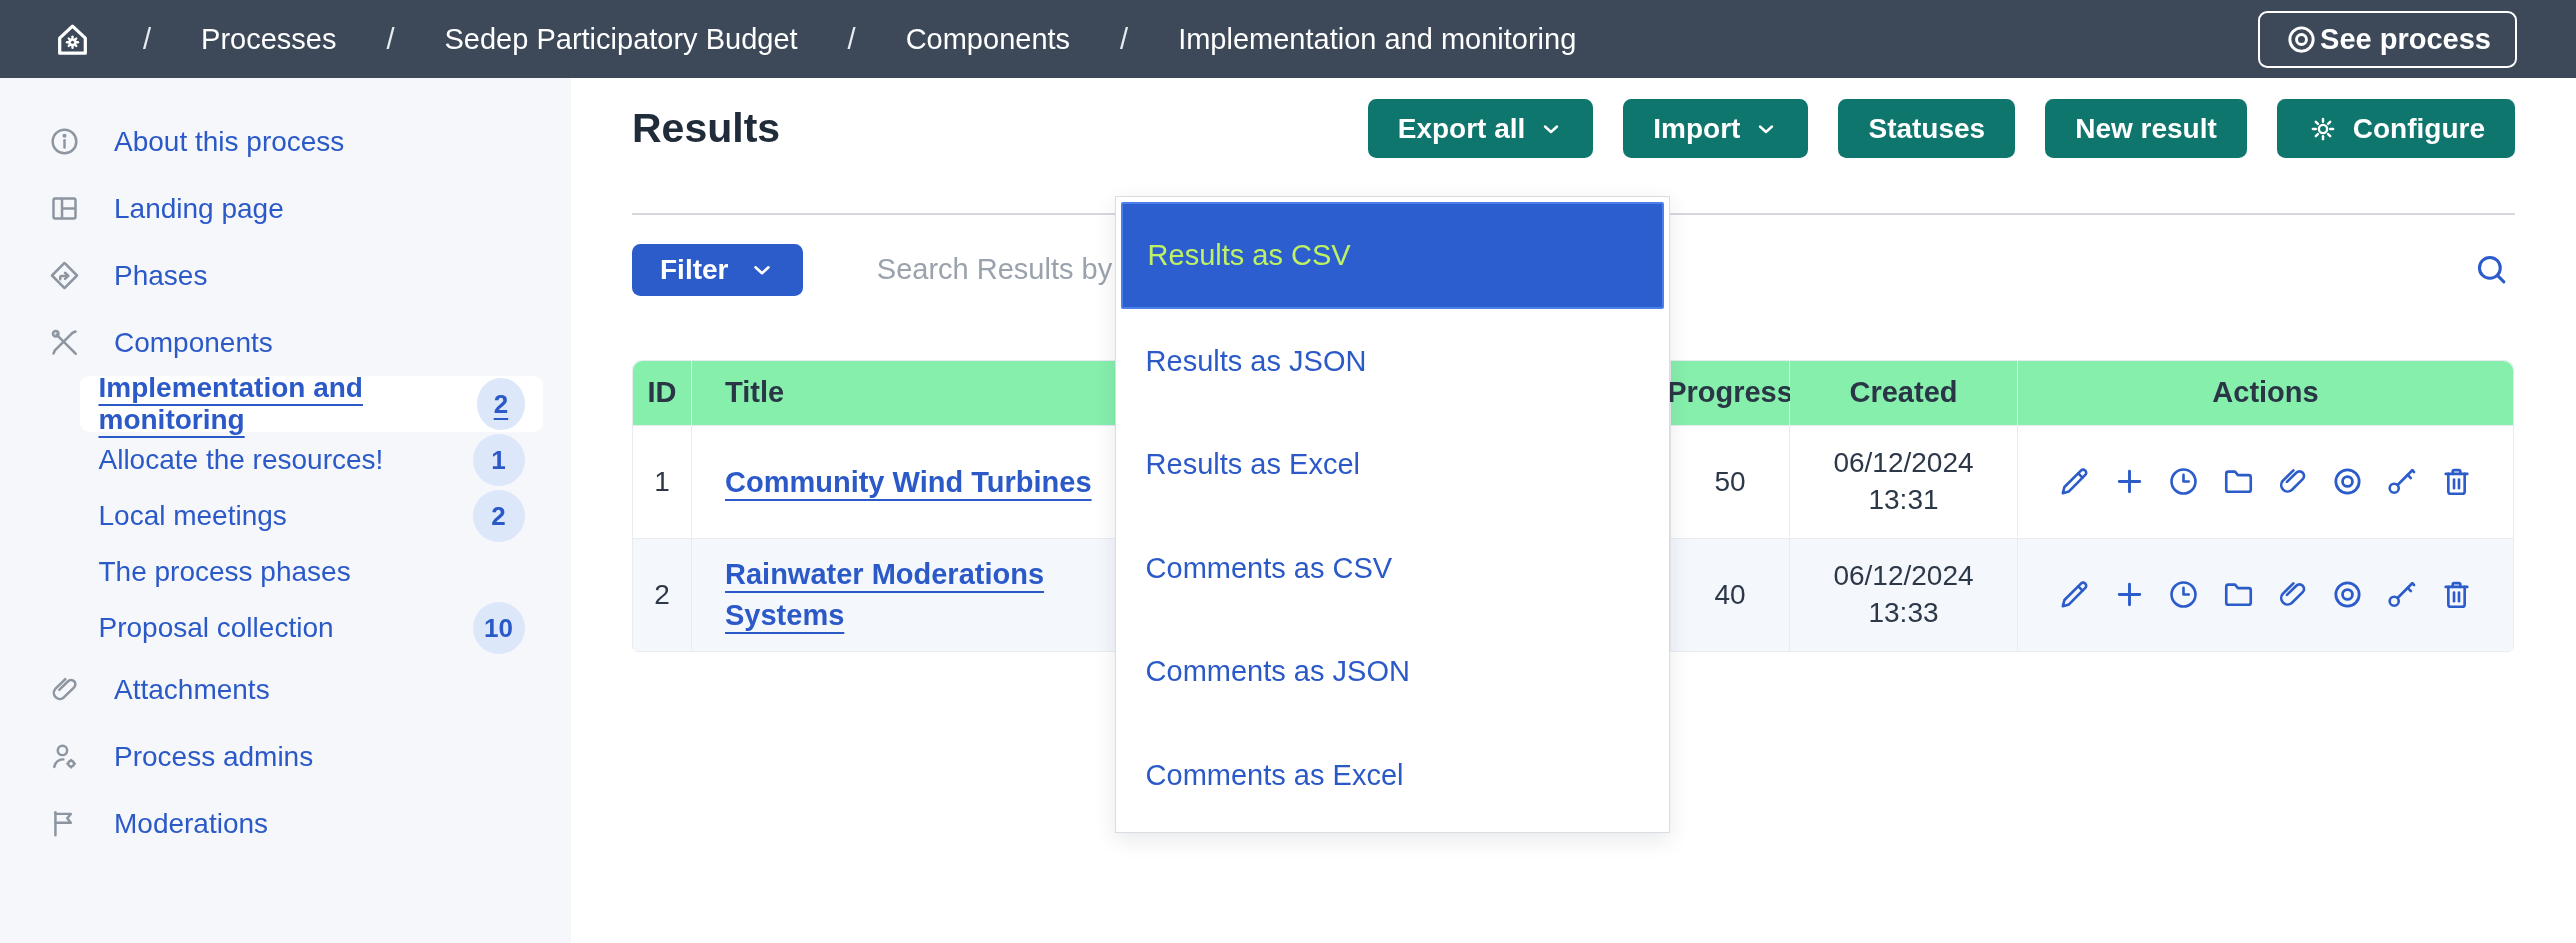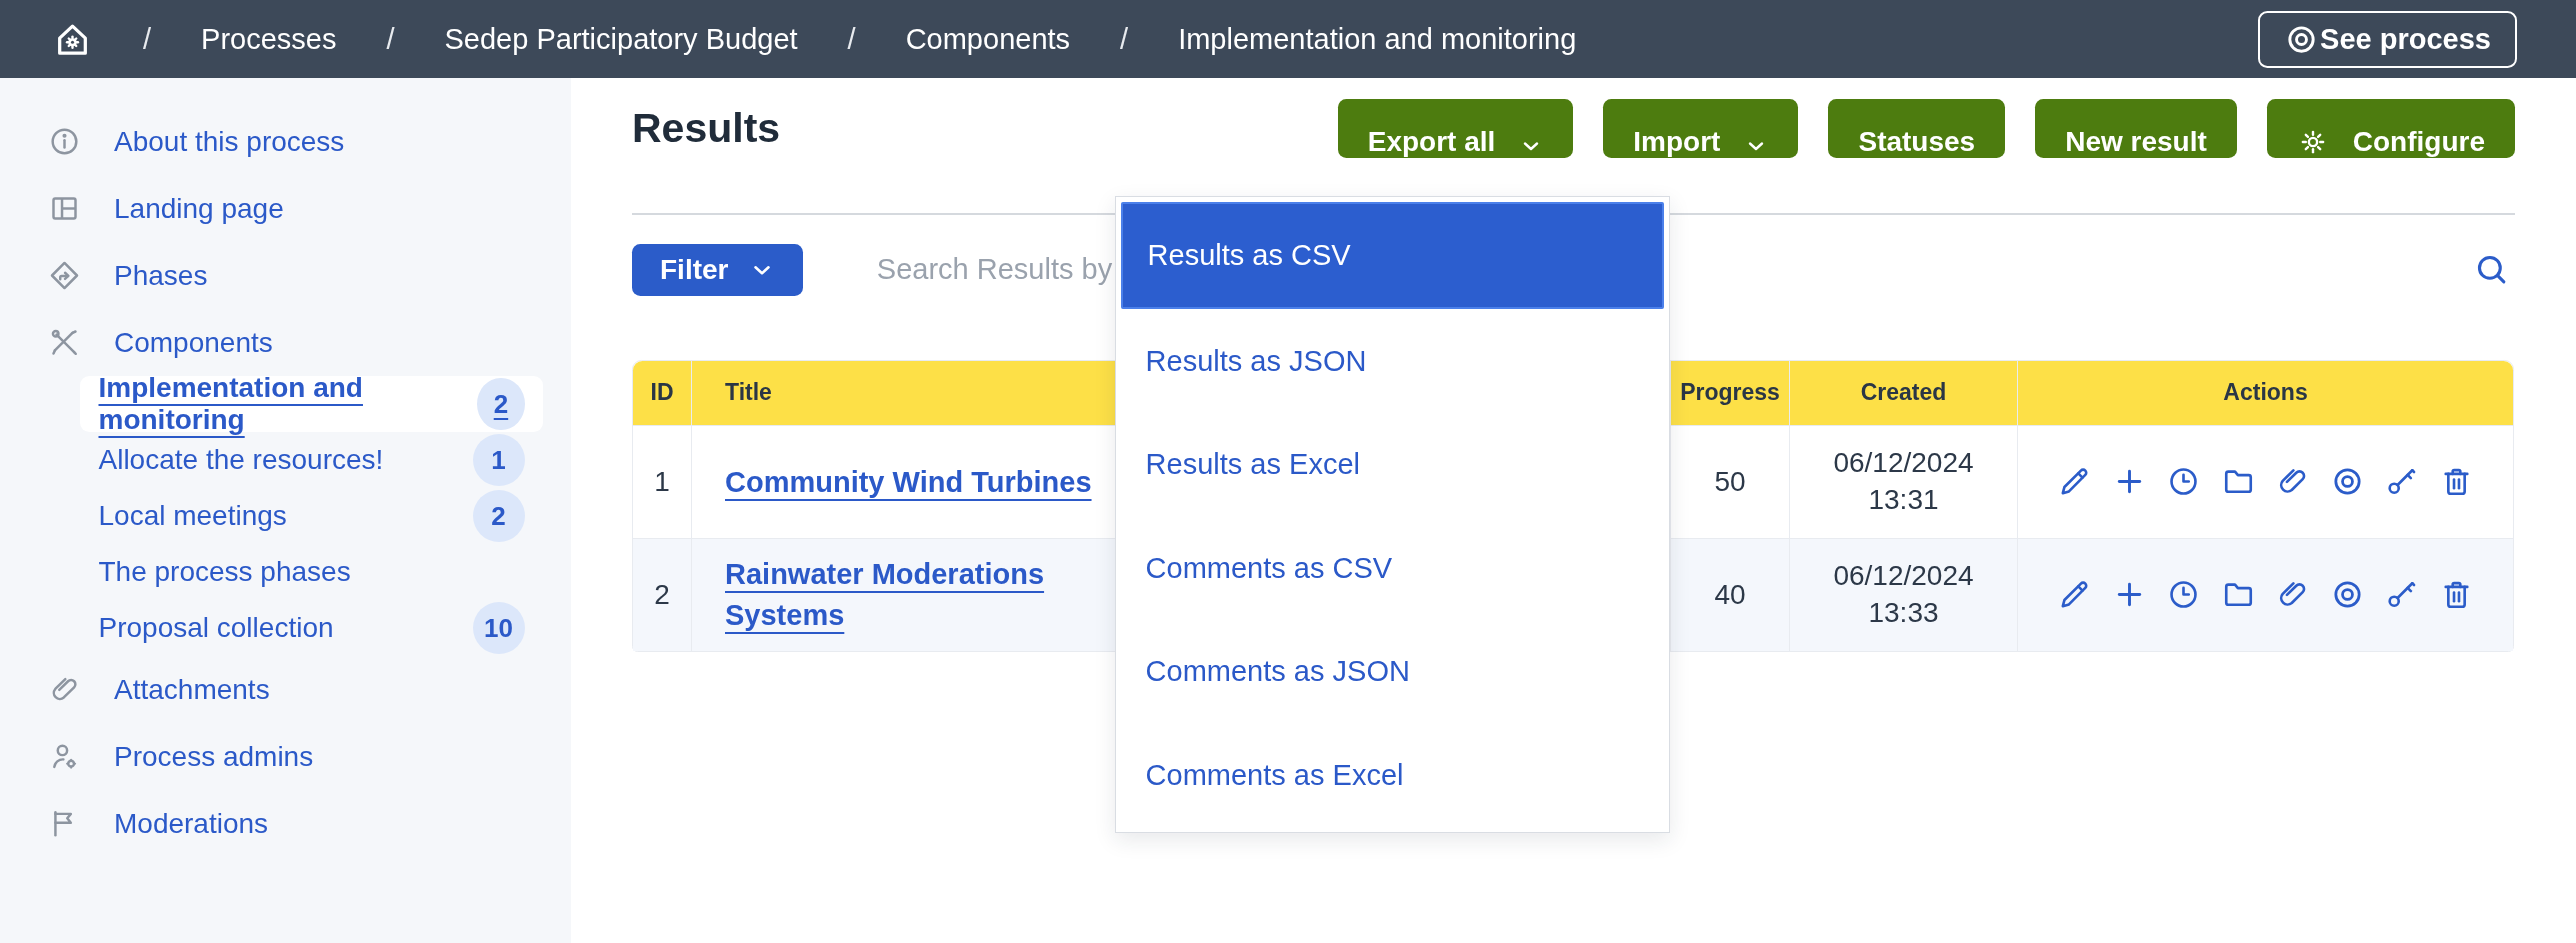--- a/index.html
+++ b/index.html
@@ -53,22 +53,22 @@
   }
   .sub-item.active .badge { text-decoration:underline; text-underline-offset:4.6px; }
 
   
   .main { position:absolute; top:78px; left:571px; width:2005px; height:866px; background:#fff; }
   .content { margin:0 61px; position:relative; }
 
   .header-row { display:flex; align-items:center; }
   .page-title { font-size:41px; font-weight:bold; color:#202c3a; margin-right:auto; }
   .btn {
-    background:#4d7c0f; color:#fff; border:none; border-radius:8.3px; height:59px;
-    padding:0 30px; font-size:28px; font-weight:bold; display:flex; align-items:flex-end; gap:24px;
+    background:#0f766e; color:#fff; border:none; border-radius:8.3px; height:59px;
+    padding:0 30px; font-size:28px; font-weight:bold; display:flex; align-items:center; gap:14px;
     margin-left:30px; cursor:pointer; font-family:"Liberation Sans", sans-serif; white-space:nowrap;
   }
   .divider { height:1.9px; background:#d5d9de; margin-top:33px; }
 
   .filter-row { display:flex; align-items:center; margin-top:29px; height:52px; }
   .filter-btn {
     background:#2b5cc9; color:#fff; border:none; border-radius:8.3px; height:52px;
     padding:0 28px; font-size:28px; font-weight:bold; display:flex; align-items:center; gap:20.4px;
     cursor:pointer; font-family:"Liberation Sans", sans-serif;
   }
@@ -87,21 +87,21 @@
     grid-template-rows:65px 113px 112px;
     border:0.9px solid #e8ebf0; border-radius:9.3px 9.3px 5.6px 5.6px;
   }
   .cell {
     border-right:0.9px solid #e8ebf0; border-bottom:0.9px solid #e8ebf0;
     display:flex; align-items:center; justify-content:center;
     font-size:28px; color:#2c3848; background:#fff;
   }
   .cell.last-col { border-right:none; }
   .cell.last-row { border-bottom:none; }
-  .cell.head { background:#fde047; font-weight:bold; font-size:23px; color:#2a3645; }
+  .cell.head { background:#86efac; font-weight:bold; font-size:29px; color:#2a3645; }
   .cell.head.first { border-top-left-radius:9.3px; }
   .cell.head.last-col { border-top-right-radius:9.3px; }
   .cell.title-cell { justify-content:flex-start; padding-left:33px; }
   .cell.alt { background:#f4f7fc; }
   .title-link {
     color:#2b59c8; font-weight:bold; font-size:29px; line-height:1.4; max-width:380px;
     text-decoration:underline; text-underline-offset:7.4px; text-decoration-thickness:2.3px; cursor:pointer;
   }
   .created { text-align:center; line-height:1.3; }
   .actions-cell { gap:19.5px; }
@@ -111,21 +111,21 @@
   .dropdown {
     position:absolute; left:544px; top:118px; width:555px; height:637px;
     background:#fff; border:0.9px solid #d9dde3; box-shadow:0 7.4px 20.4px rgba(31,41,55,.10);
     z-index:20; display:flex; flex-direction:column; padding:4.6px;
   }
   .menu-item {
     flex:1; display:flex; align-items:center; padding-left:25px;
     font-size:29px; color:#2b59c8; cursor:pointer; background:#fff;
   }
   .menu-item.selected {
-    background:#2c5ecf; color:#ffffff; border:2.8px solid #4b80ea; border-radius:1.9px;
+    background:#2c5ecf; color:#bef264; border:2.8px solid #4b80ea; border-radius:1.9px;
   }
 </style>
 </head>
 <body>
 
 <header class="topbar">
   <nav class="crumbs">
     <span>
       <svg width="41" height="41" viewBox="0 0 24 24" fill="none" stroke="#ffffff" stroke-width="1.9" stroke-linecap="round" stroke-linejoin="round">
         <path d="M4.5 11.2 12 4.2l7.5 7V20h-15z"></path>

